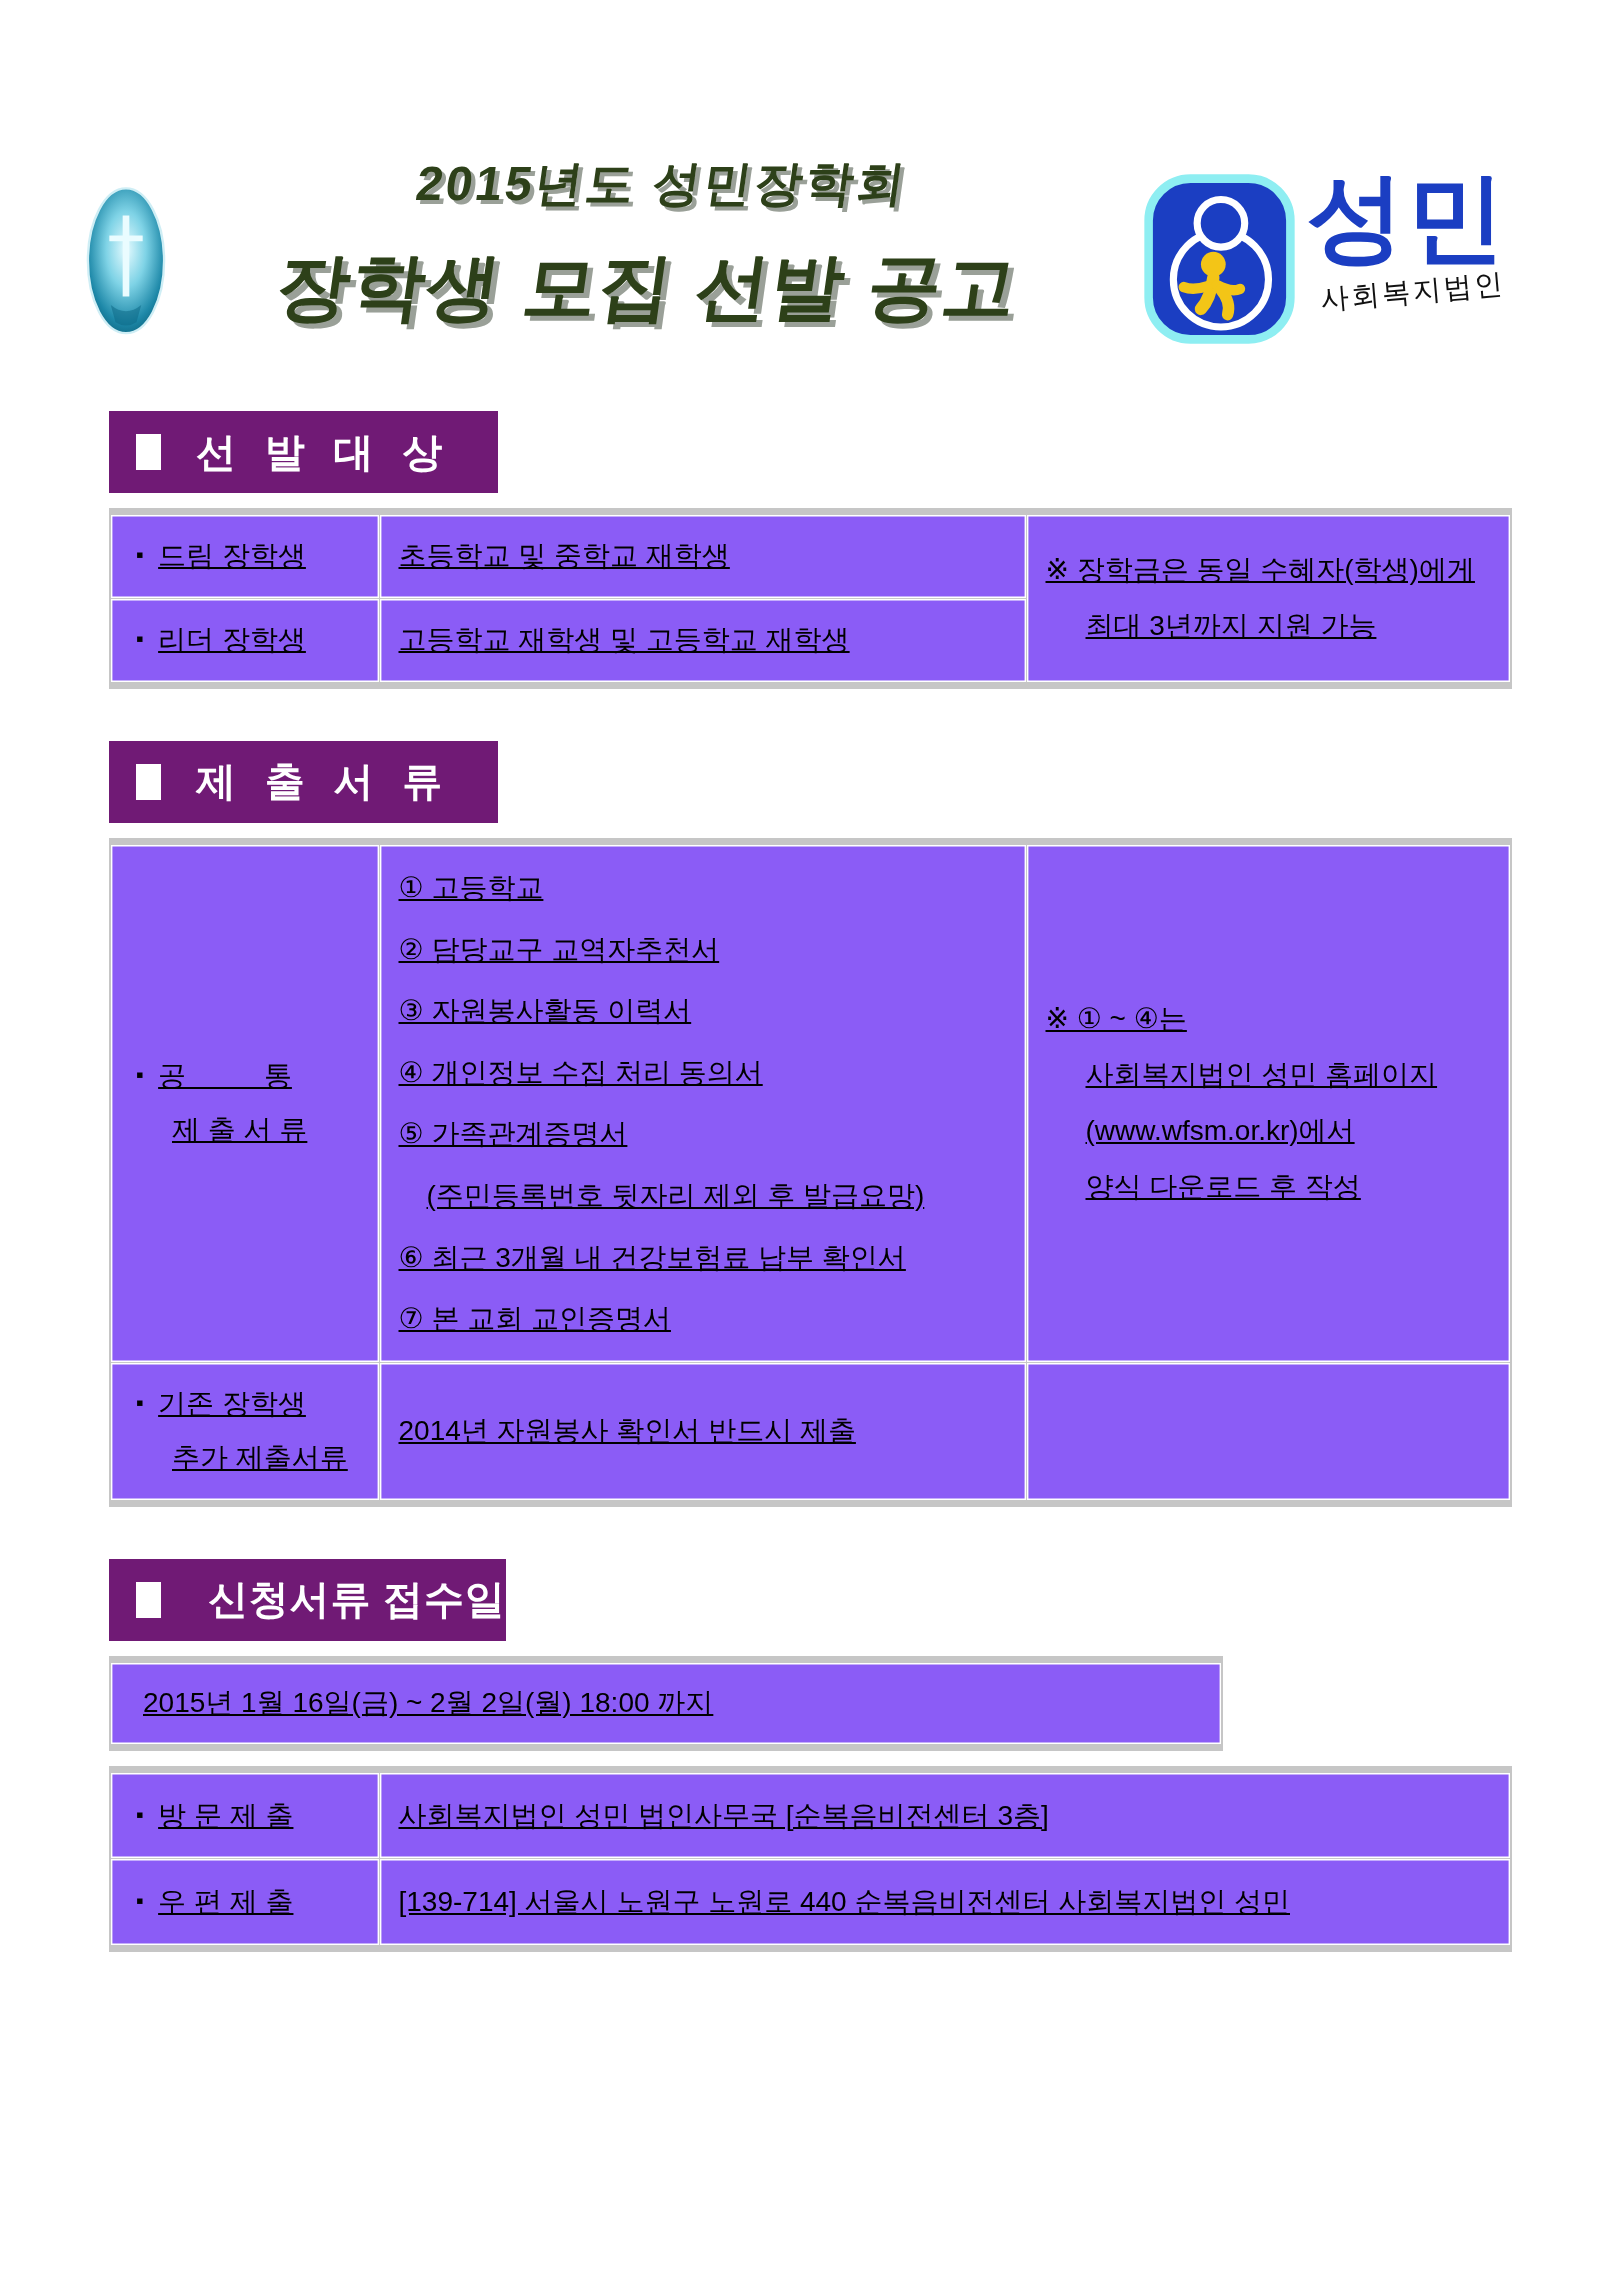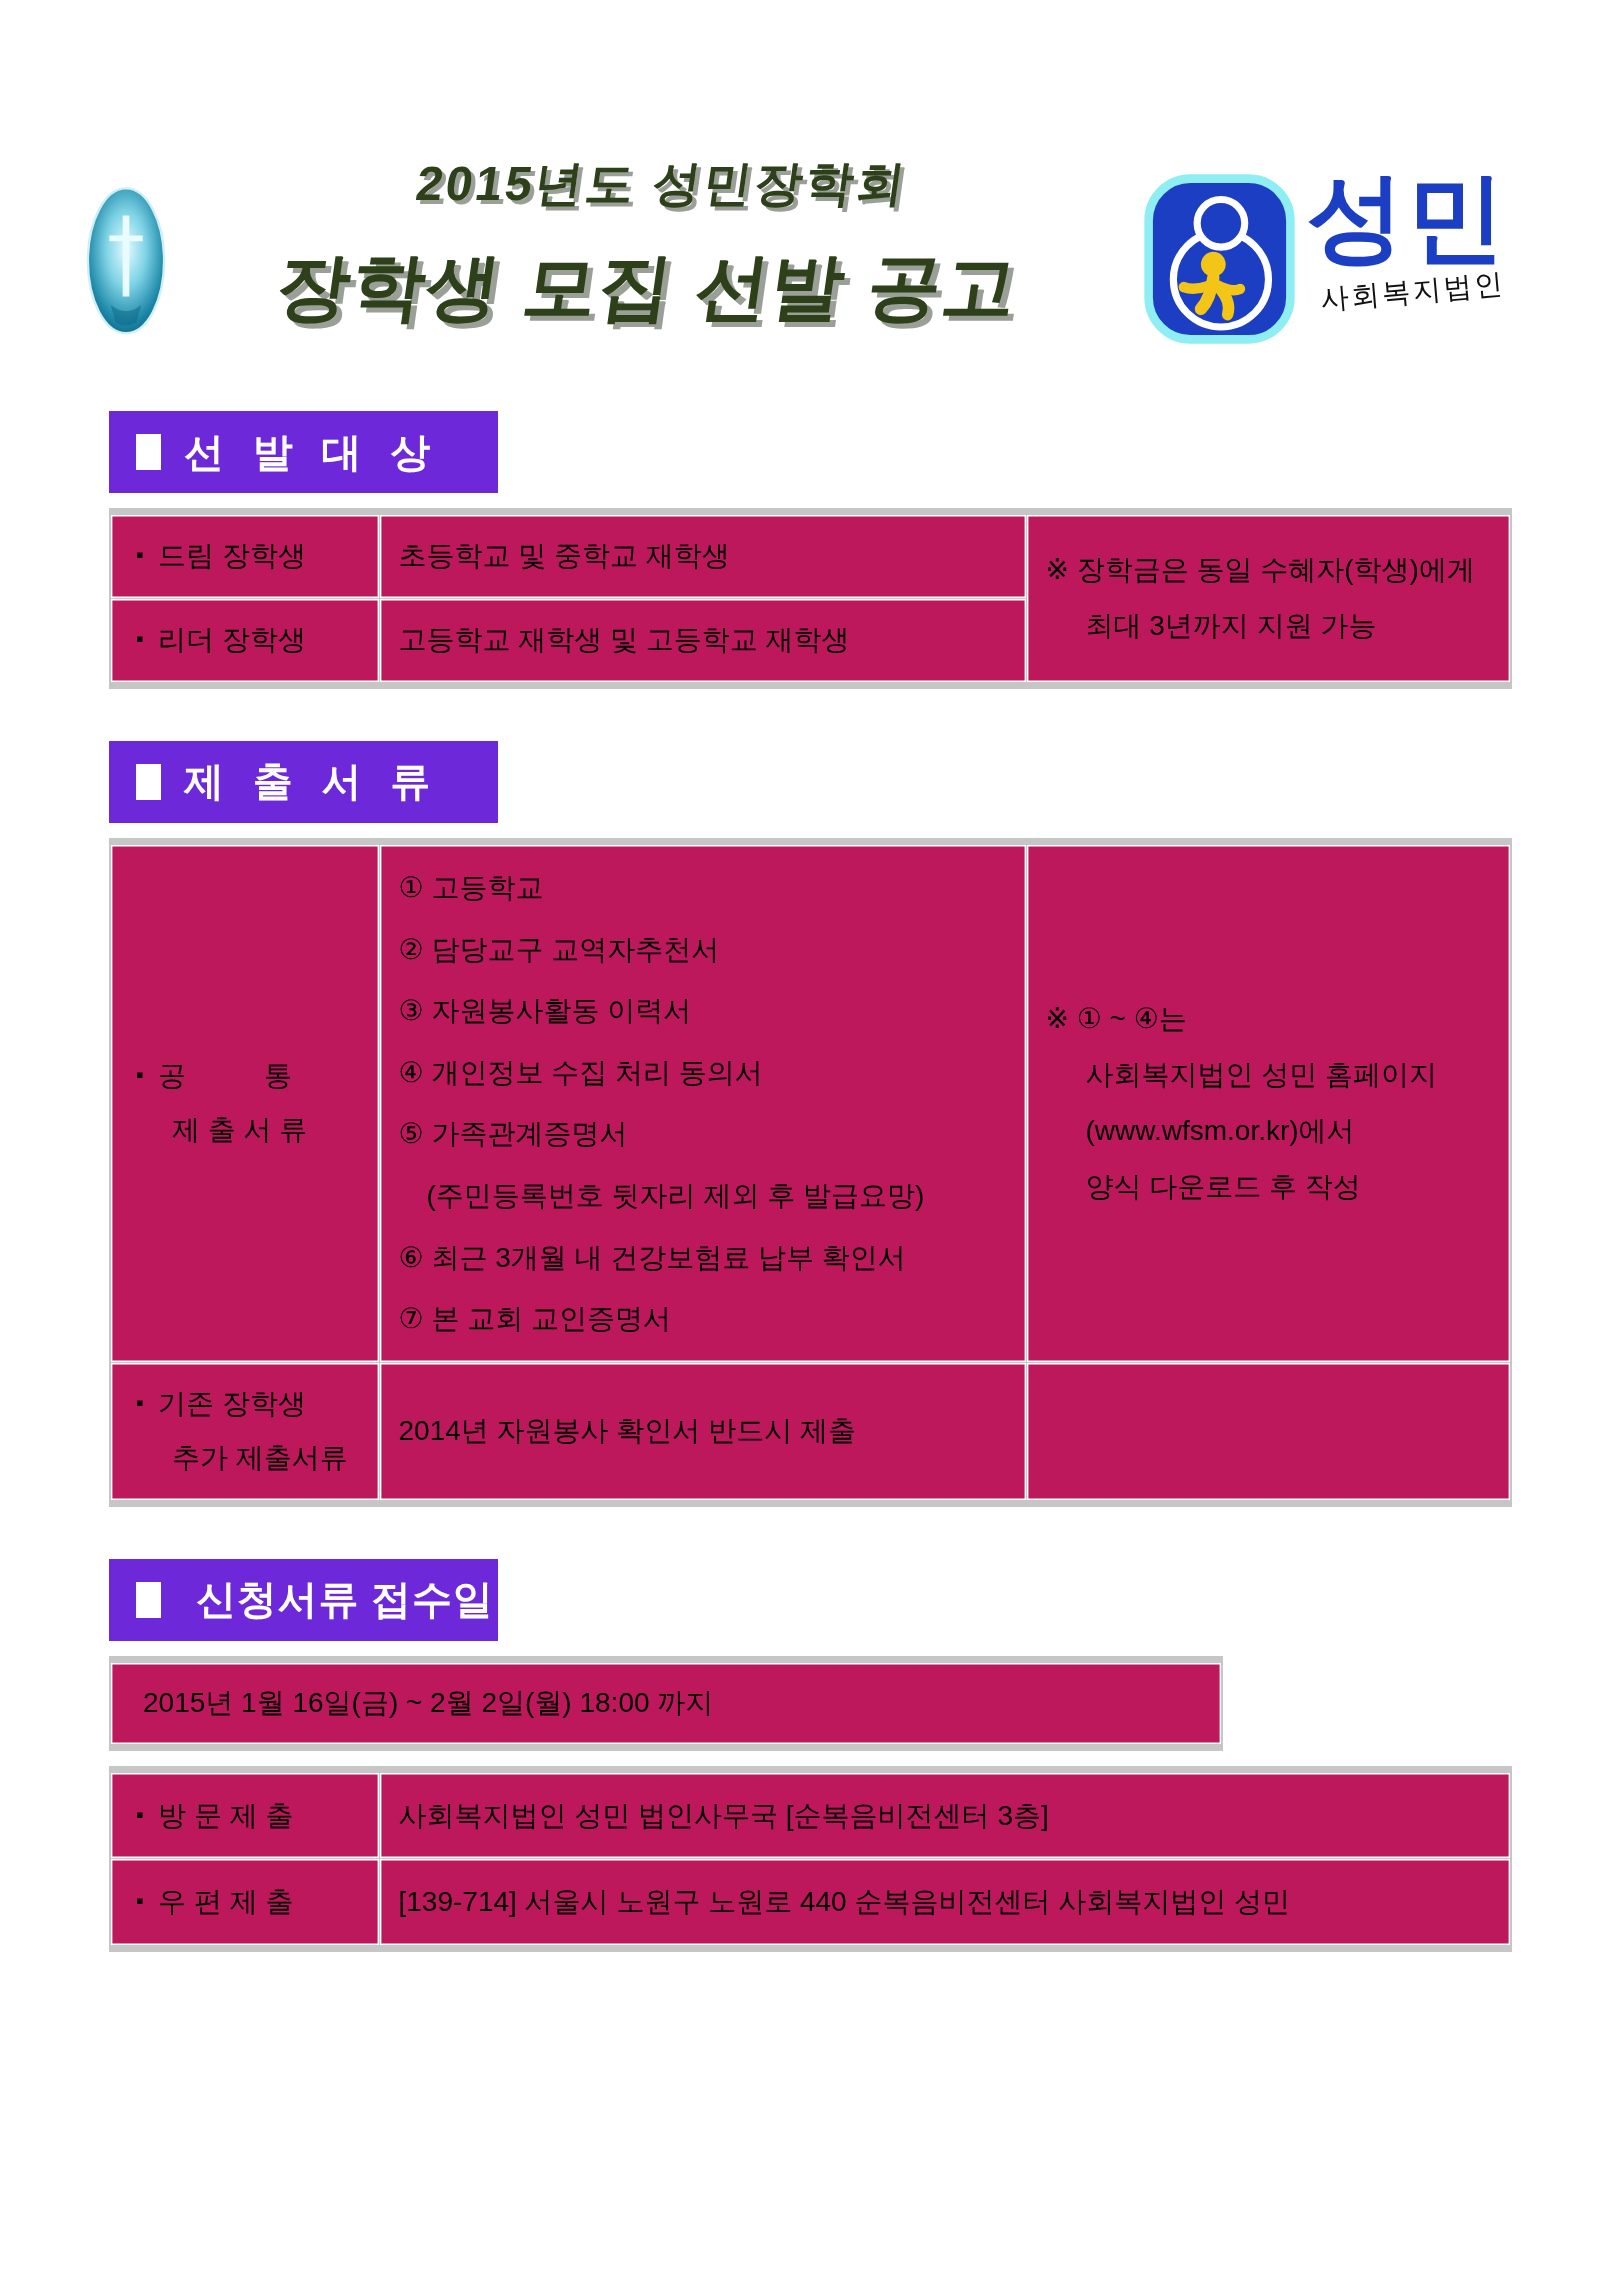--- a/index.html
+++ b/index.html
@@ -18,32 +18,32 @@
   .title-line1{font-size:48px;font-weight:800;color:#2d4019;letter-spacing:2.9px;
     text-shadow:4.8px 4.3px 0 #9aa098;white-space:nowrap;}
   .title-line2{font-size:73px;font-weight:800;color:#2d4019;letter-spacing:1.9px;
     margin-top:23px;text-shadow:6.2px 5.2px 0 #9aa098;white-space:nowrap;}
   .logo-right{display:flex;align-items:flex-start;gap:8.6px;margin-top:14.3px;}
   .sm-textcol{display:flex;flex-direction:column;align-items:flex-start;}
   .sm-name{font-size:98px;font-weight:bold;color:#1b3ec2;line-height:0.95;letter-spacing:2.9px;}
   .sm-sub{font-size:28.5px;color:#111;transform:rotate(-5deg);letter-spacing:2.4px;margin:8.6px 0 0 14.3px;}
   
   .banner{display:inline-flex;align-items:center;min-width:389px;height:82px;
-    background:#6d28d9;margin:52px 0 0 109px;padding-left:27px;box-sizing:border-box;}
+    background:#701a75;margin:52px 0 0 109px;padding-left:27px;box-sizing:border-box;gap:12px;}
   .banner.first{margin-top:64px;}
   .sq{width:25px;height:36px;background:#ffffff;margin-right:23px;flex:none;}
   .banner-label{font-size:40px;font-weight:bold;color:#ffffff;
     letter-spacing:0.22em;white-space:pre;}
   .banner.dense .banner-label{letter-spacing:0.02em;margin-left:12px;}
   
   table.tbl{width:1114px;margin:15px 0 0 109px;border-collapse:collapse;table-layout:fixed;
     border:2.9px solid #c6c6c6;border-top-width:7.6px;border-bottom-width:7.6px;}
-  table.tbl td{background:#be185d;border:1.4px solid #c9c9c9;
+  table.tbl td{background:#8b5cf6;border:1.4px solid #c9c9c9;
     box-shadow:inset 0 0 0 1.4px #ffffff;
-    font-size:28px;vertical-align:middle;padding:12.4px 19px;}
+    font-size:28px;vertical-align:middle;padding:12.4px 19px;text-decoration:underline;}
   .label-cell{padding-left:25px !important;}
   .bullet{display:inline-block;margin-right:14.3px;font-size:22px;transform:translateY(-2.9px);}
   .lab-line{line-height:1.95;white-space:pre;}
   .lab-indent{padding-left:36px;}
   .t1 td{height:58px;}
   .nline{line-height:2.0;white-space:pre;}
   .note-indent{padding-left:40px;}
   .items .iline{line-height:2.2;white-space:pre;}
   .iline.paren-indent{padding-left:28px;}
   .t2 tr.r1 td{height:476px;}

